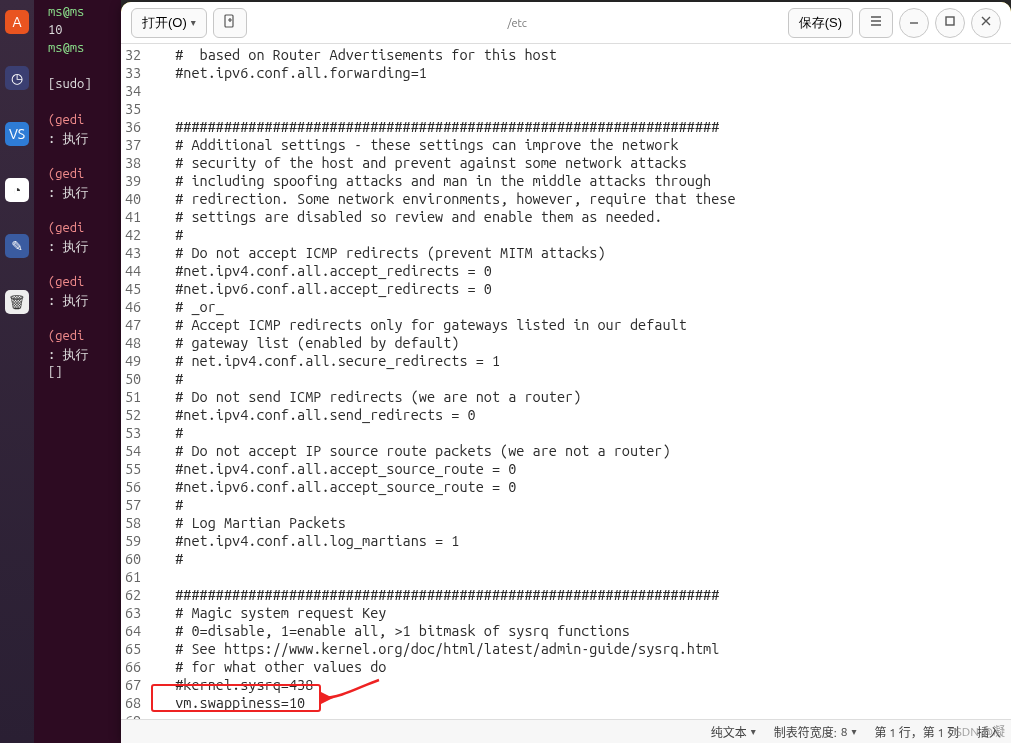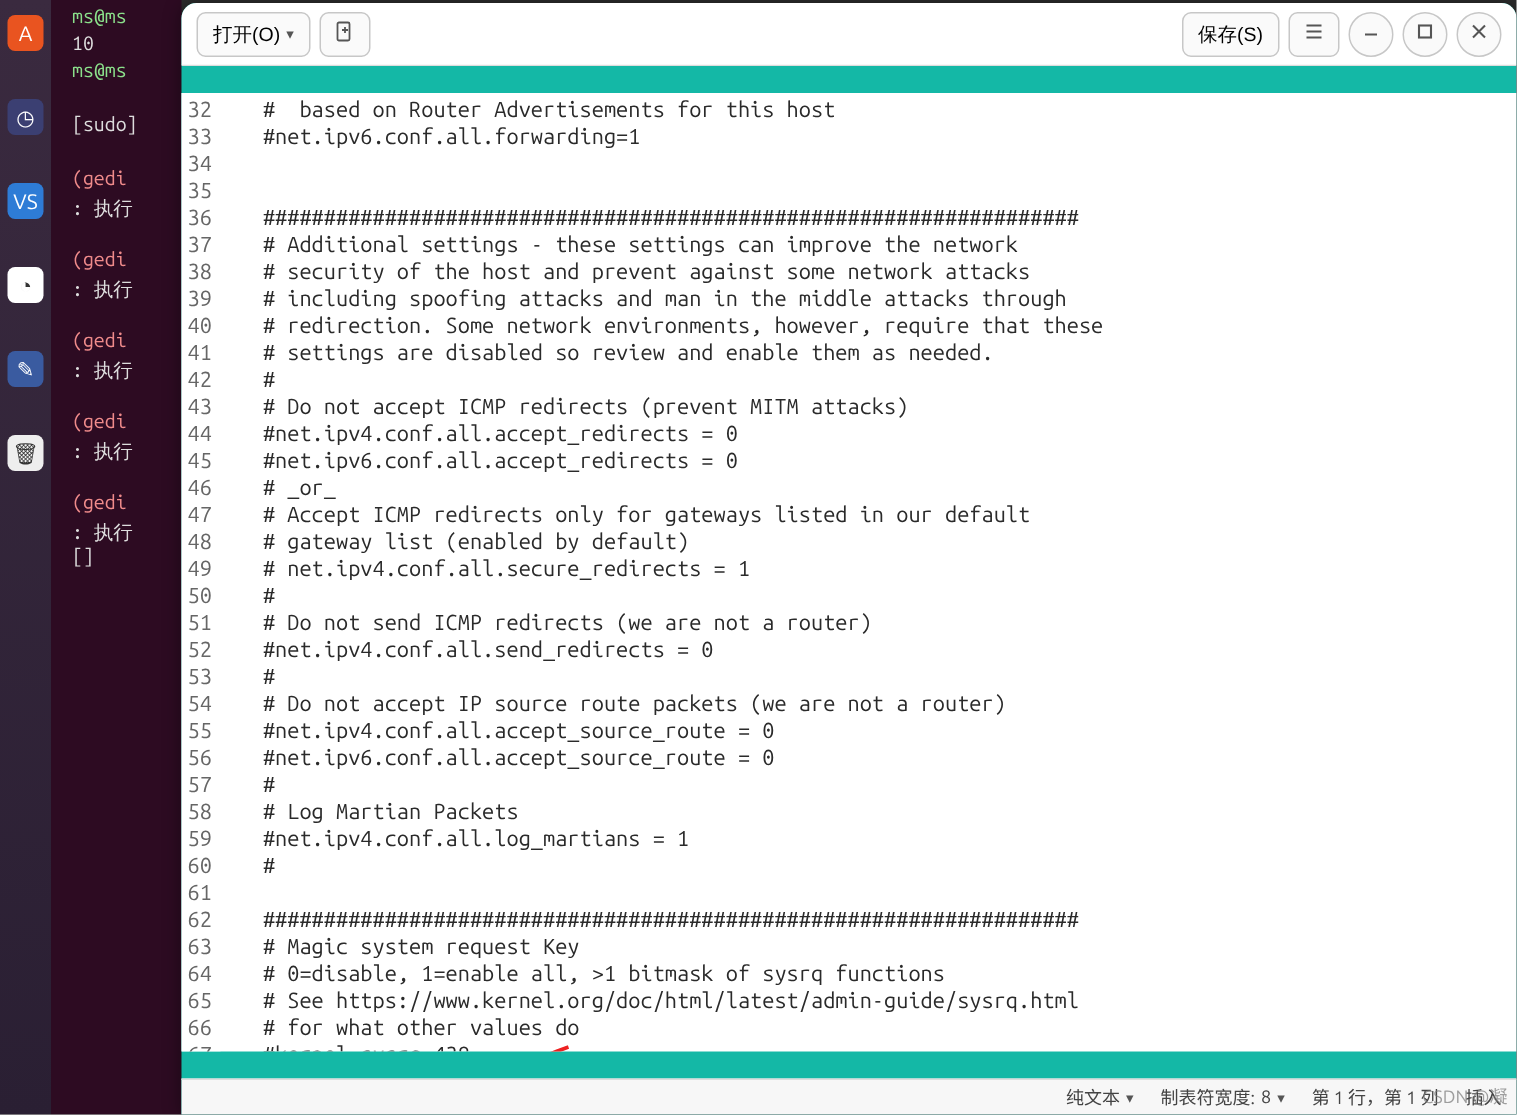--- a/index.html
+++ b/index.html
@@ -36,26 +36,25 @@
   padding: 4px 14px;
   white-space: pre;
   overflow: hidden;
 }
 .terminal-strip .prompt { color: #8be08b; }
 .terminal-strip .err { color: #ef8b8b; }
 
 
 .editor {
   flex: 1;
-  background: #14b8a6;
+  background: #fde047;
   border-radius: 10px 10px 0 0;
   display: flex; flex-direction: column;
   box-shadow: 0 0 12px rgba(0,0,0,.4);
   margin-top: 2px;
-  gap: 18px;
 }
 .titlebar {
   height: 42px;
   background: #fff;
   border-bottom: 1px solid #ddd;
   border-radius: 10px 10px 0 0;
   display: flex; align-items: center;
   padding: 0 10px;
   gap: 8px;
 }
@@ -173,20 +172,21 @@
         <button class="btn icon">
           <span>
             <svg width="14" height="14" viewBox="0 0 14 14">
                 <rect x="2" y="1" width="8" height="12" rx="1" fill="none" stroke="#555" stroke-width="1.2"></rect>
                 <path d="M5 6h4M7 4v4" stroke="#555" stroke-width="1.2"></path>
               </svg>
           </span>
         </button>
       </div>
       <div class="tb-center">
+        <div class="tb-path">/etc</div>
       </div>
       <div class="tb-right">
         <button class="btn">
           <span>保存(S)</span>
         </button>
         <button class="btn icon">
           <span>
             <svg width="14" height="14" viewBox="0 0 14 14">
                 <path d="M2 3h10M2 7h10M2 11h10" stroke="#555" stroke-width="1.4"></path>
               </svg>

